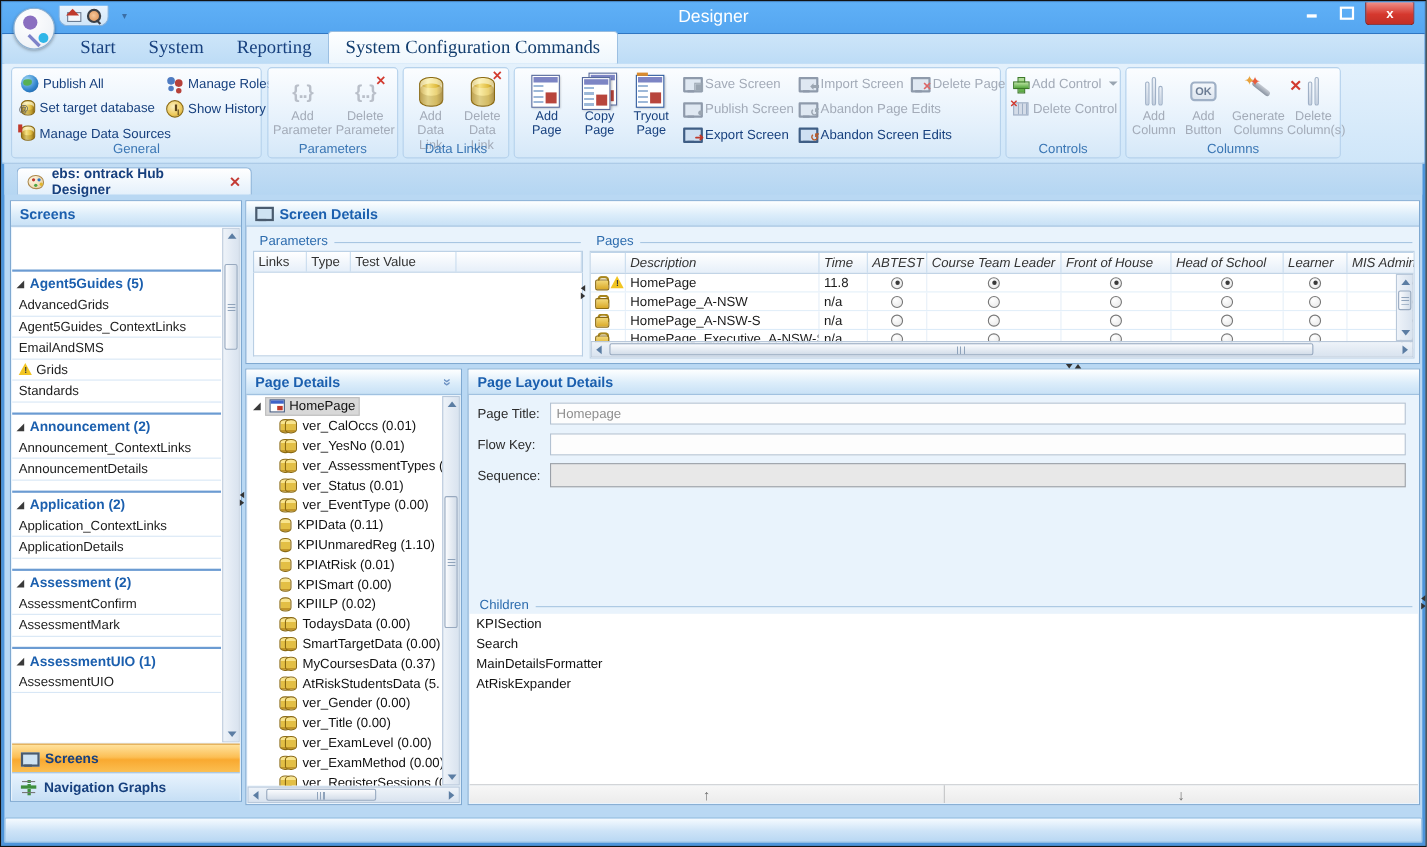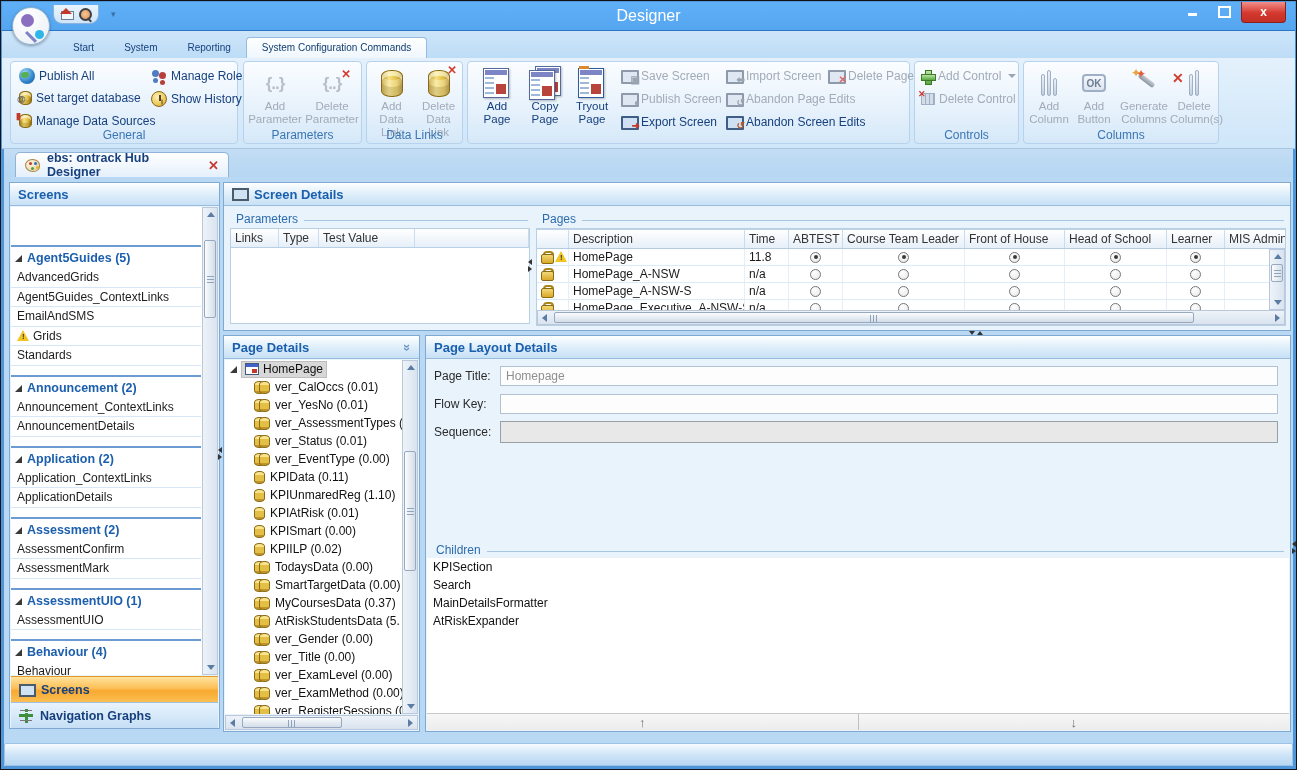--- a/index.html
+++ b/index.html
@@ -24,21 +24,21 @@
   .title-text{position:absolute;left:0;right:0;top:5px;text-align:center;color:#ffffff;font-size:16px;}
   .winbtns{position:absolute;right:9px;top:0;display:flex;align-items:flex-start;gap:2px;z-index:6;}
   .wb{width:30px;height:19px;display:flex;align-items:center;justify-content:center;color:#fff;font-size:12px;}
   .wb-min::after{content:"";width:9px;height:3px;background:#fff;margin-top:6px;}
   .wb-max::after{content:"";width:9px;height:8px;border:2px solid #fff;}
   .wb-close{width:45px;height:21px;background:linear-gradient(#f19089,#d5382e 55%,#c22f26);border:1px solid #8e1f18;border-top:none;border-radius:0 0 4px 4px;color:#fff;font-weight:bold;font-size:12px;display:flex;align-items:center;justify-content:center;}
 
   
   .tabrow{position:absolute;left:1px;right:1px;top:30px;height:27px;background:linear-gradient(#cde5f9,#bddcf6);}
   .tabs{position:absolute;left:56px;top:0;height:27px;display:flex;align-items:flex-end;}
-  .tab{padding:4px 15px 5px;font-size:10px;color:#17407e;}
+  .tab{padding:4px 15px 5px;font-size:17px;color:#17407e;font-family:Liberation Serif, serif;}
   .tab.active{background:linear-gradient(#feffff,#eef6fd);border:1px solid #97bcdf;border-bottom:none;border-radius:4px 4px 0 0;color:#123d6e;}
   .topinfo{position:absolute;right:12px;top:4px;height:20px;display:flex;align-items:center;gap:8px;font-size:12px;color:#17407e;}
   .vsep{width:1px;height:16px;background:#93badd;}
   .orb-green{width:13px;height:13px;border-radius:50%;background:radial-gradient(circle at 35% 28%,#c9f3b8,#3db23d 55%,#1c7a1e);border:1px solid #1a6a1c;}
   .thumb{width:13px;height:12px;position:relative;}
   .thumb::before{content:"";position:absolute;left:0;bottom:0;width:8px;height:8px;border-radius:2px;background:#3fae49;border:1px solid #1f7a2a;}
   .thumb::after{content:"";position:absolute;right:1px;top:0;width:4px;height:9px;border-radius:2px;background:#55c05e;border:1px solid #1f7a2a;}
   .thumb.down{transform:rotate(180deg);}
   .thumb.down::before{background:#d2483c;border-color:#8e1f18;}
   .thumb.down::after{background:#e06a5d;border-color:#8e1f18;}
@@ -474,29 +474,20 @@
           <div class="sitem">
               <span>AssessmentMark</span>
             </div>
         </div>
         <div class="sgroup">
           <div class="sg-h"><span class="exp"></span><span>AssessmentUIO (1)</span></div>
           <div class="sitem">
               <span>AssessmentUIO</span>
             </div>
         </div>
-        <div class="sgroup">
-          <div class="sg-h"><span class="exp"></span><span>Behaviour (4)</span></div>
-          <div class="sitem">
-              <span>Behaviour</span>
-            </div>
-          <div class="sitem">
-              <span>Behaviour_ContextLinks</span>
-            </div>
-        </div>
       </div>
       <div class="vscroll" style="right:0;top:0;bottom:0;">
         <span class="sarr sa-up"></span>
         <span class="sarr sa-dn"></span>
         <span class="vthumb" style="top:32px;height:78px;"></span>
       </div>
     </div>
     <div class="sbbtn orange" style="bottom:26px;">
       <span class="scrico"></span>
       <span>Screens</span>
@@ -526,21 +517,21 @@
       </div>
       <div style="background:#fff;border:1px solid #b9cfe4;border-top:none;height:76px;"></div>
     </div>
 
     <div style="position:absolute;left:312px;top:27px;width:750px;height:115px;">
       <div class="gboxlab">
           <span>Pages</span>
           <span class="line"></span>
         </div>
       <div style="position:relative;border:1px solid #b9cfe4;background:#fff;height:98px;overflow:hidden;">
-        <div class="thead" style="grid-template-columns:32px 176px 44px 54px 122px 100px 102px 58px 108px;">
+        <div class="thead" style="grid-template-columns:32px 176px 44px 54px 122px 100px 102px 58px 108px;font-style:italic;">
           <div class="hc"></div>
           <div class="hc">Description</div>
           <div class="hc">Time</div>
           <div class="hc">ABTEST</div>
           <div class="hc">Course Team Leader</div>
           <div class="hc">Front of House</div>
           <div class="hc">Head of School</div>
           <div class="hc">Learner</div>
           <div class="hc">MIS Administrator</div>
         </div>

